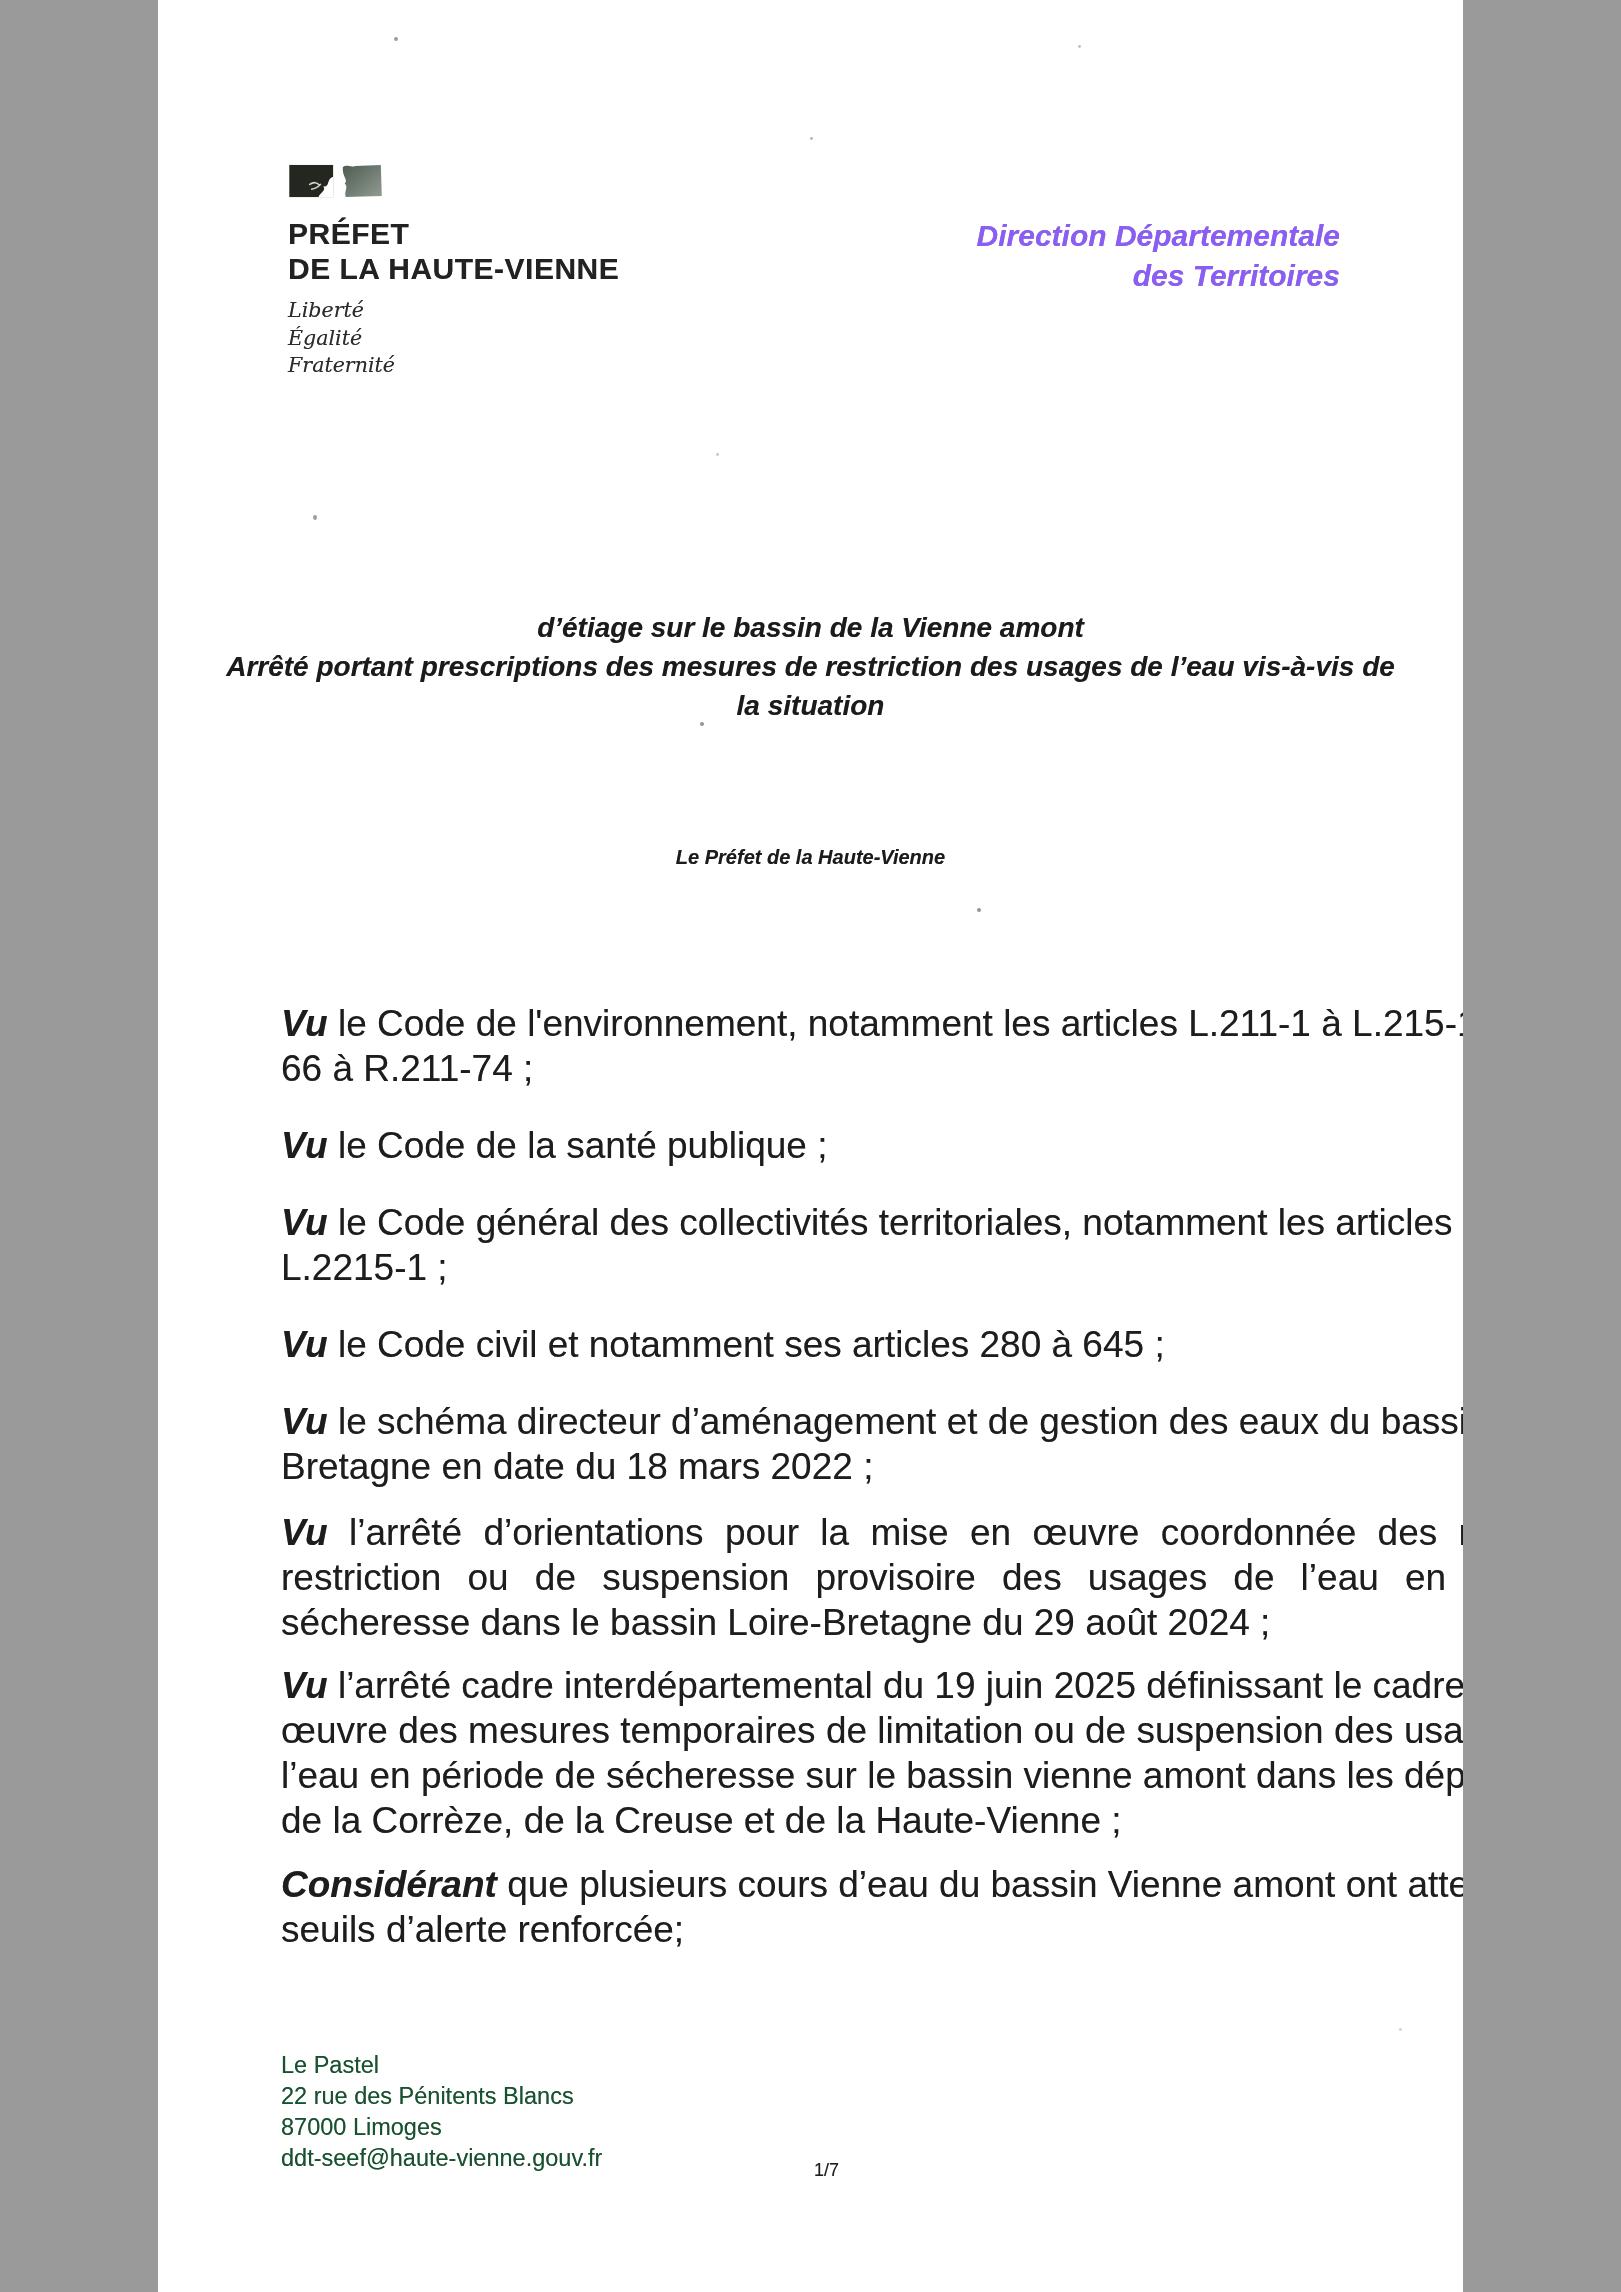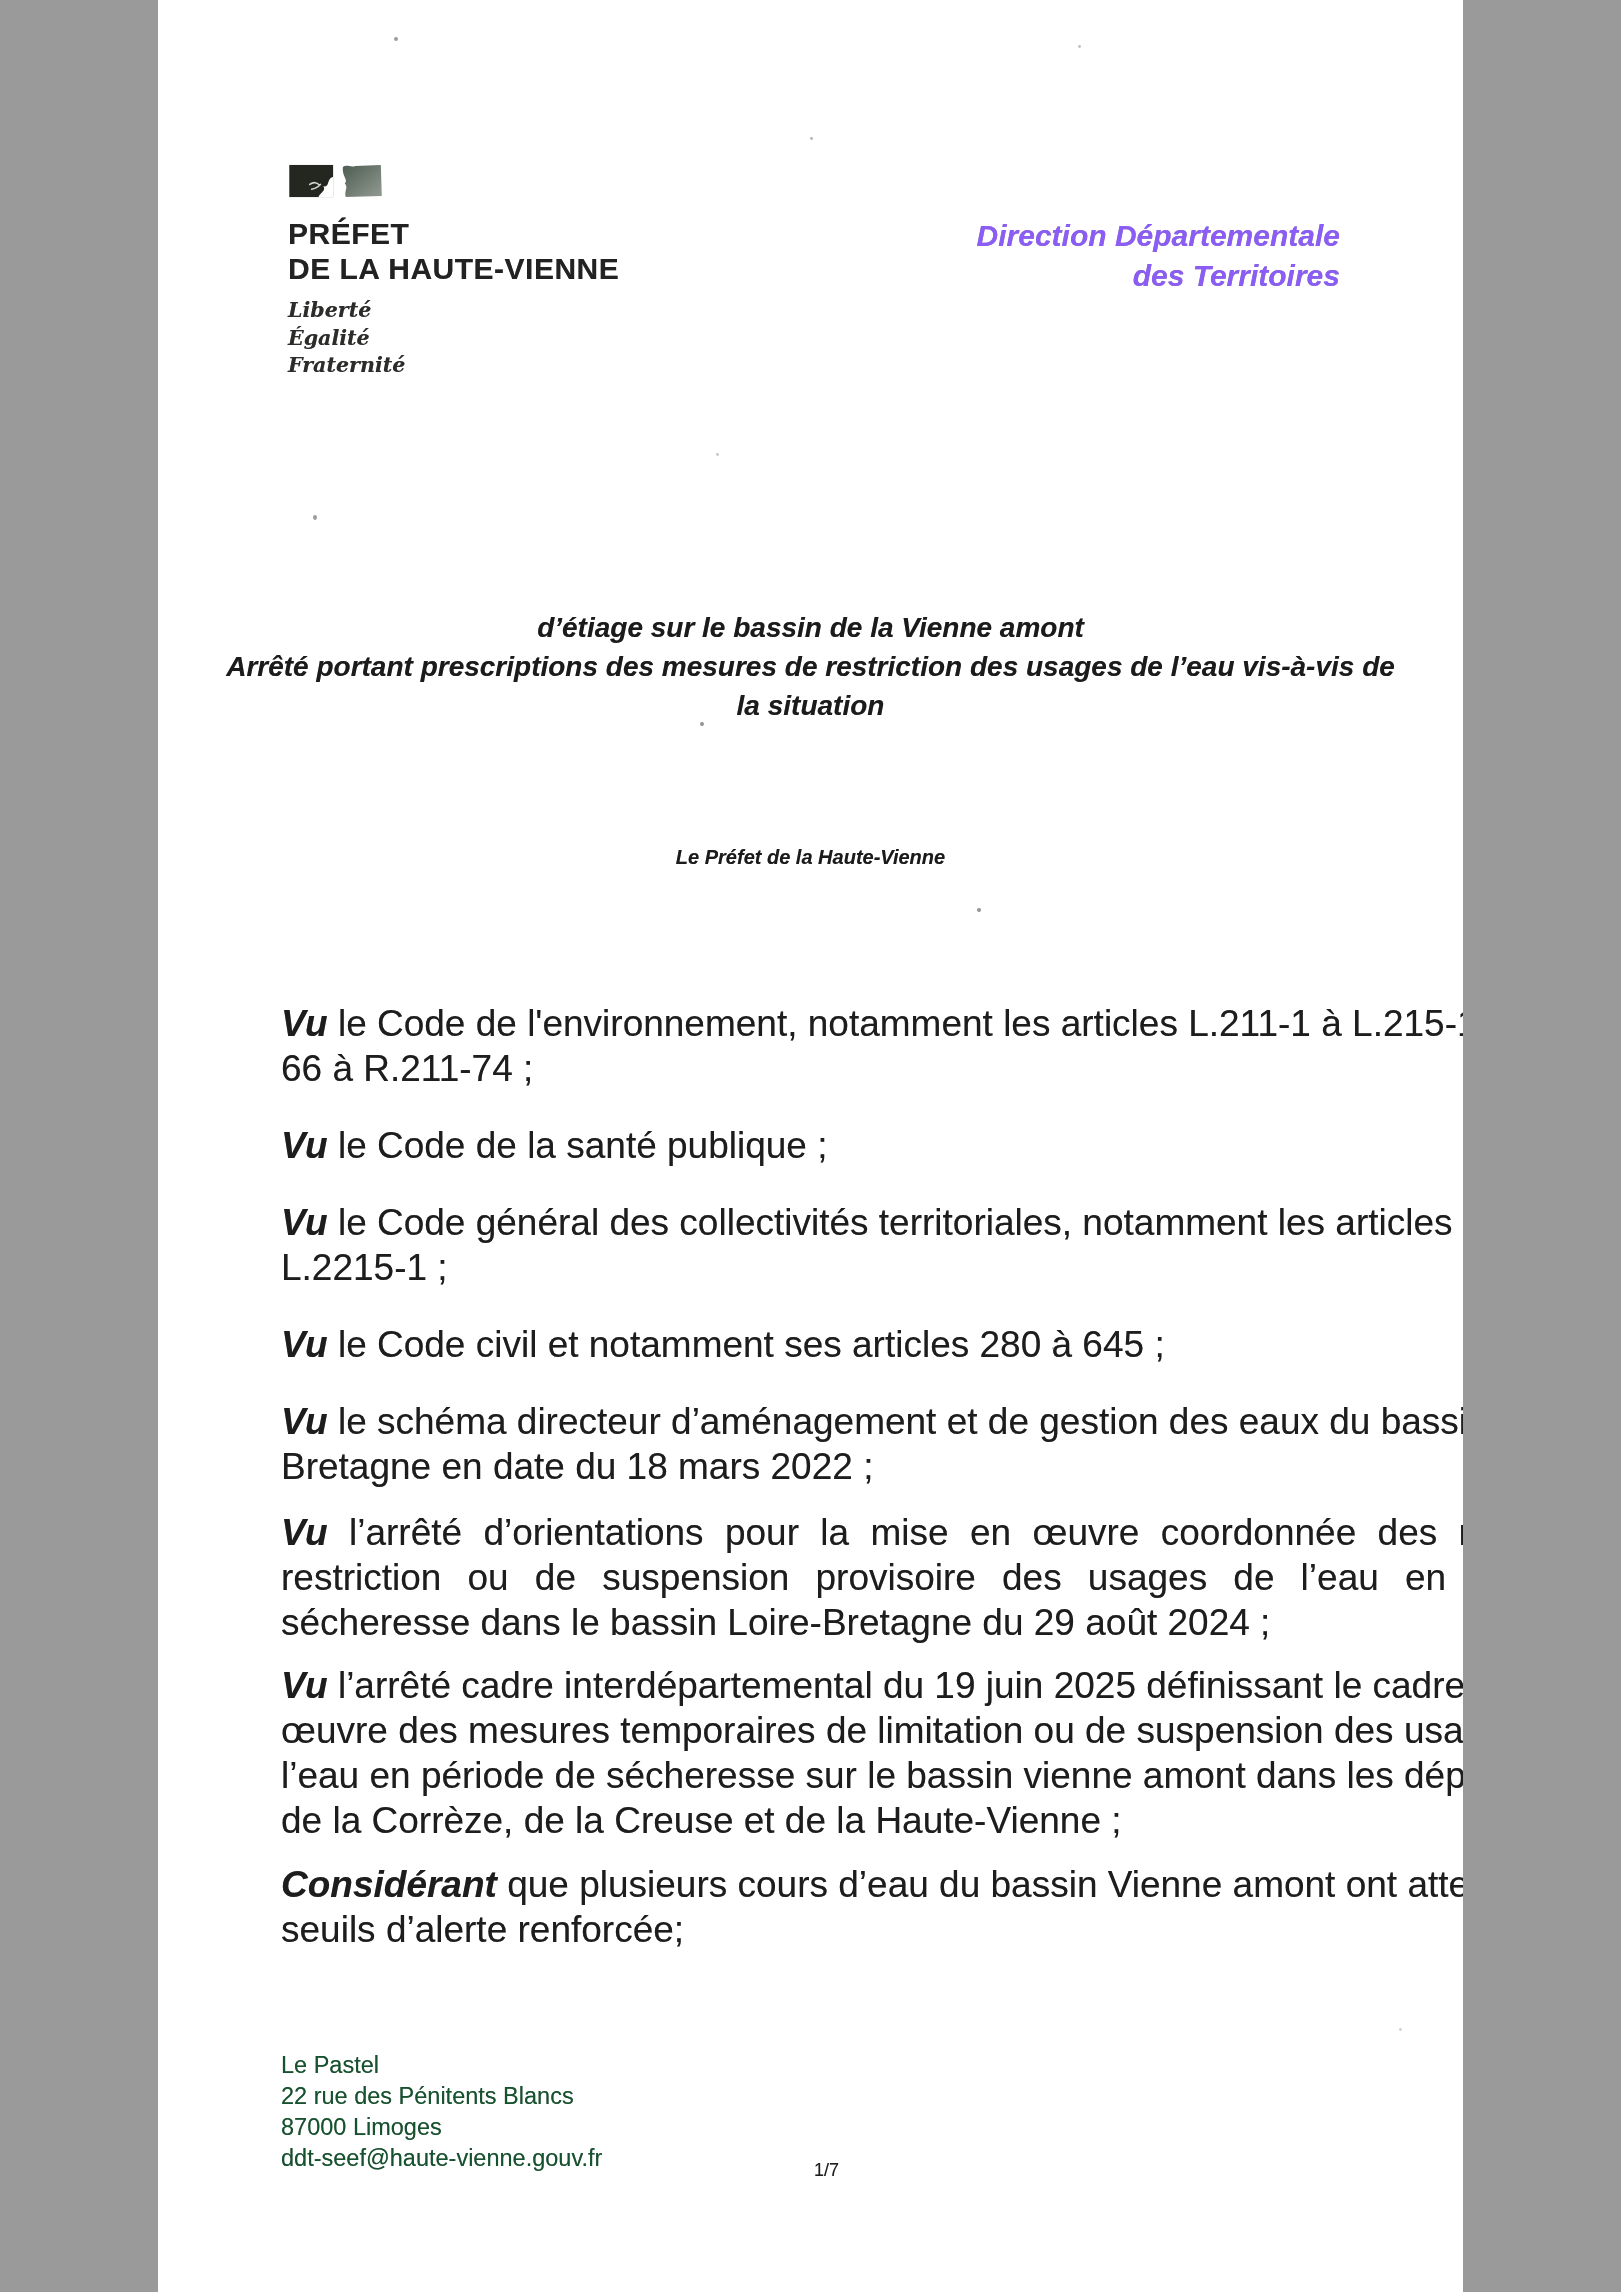--- a/index.html
+++ b/index.html
@@ -10,21 +10,21 @@
     background:#ffffff;
     overflow:hidden;
     font-family:"Liberation Sans",sans-serif;
     color:#1c1c1c;
     text-shadow:0 0 0.5px rgba(20,20,20,.45);
   }
   
   .brand{position:absolute;left:130px;top:163px;}
   .marianne-logo{display:block;width:98px;height:37px;}
   .ministry{font-weight:bold;font-size:30px;line-height:35px;letter-spacing:0.5px;margin-top:15.7px;color:#222;}
-  .motto{font-family:"DejaVu Serif",serif;font-style:italic;font-size:20.6px;line-height:27.4px;margin-top:11.8px;color:#2c2c2a;font-weight:bold;}
+  .motto{font-family:"DejaVu Serif",serif;font-style:italic;font-size:20.6px;line-height:27.4px;margin-top:11.8px;color:#2c2c2a;}
   .service{
     position:absolute;right:123px;top:216px;
     text-align:right;font-weight:bold;font-style:italic;
     font-size:30px;line-height:40px;color:#8b5cf6;
   }
   
   .doc-title{
     position:absolute;left:59px;right:59px;top:608px;margin:0;
     text-align:center;font-weight:bold;font-style:italic;
     font-size:28px;line-height:39px;color:#1b1b1b;

